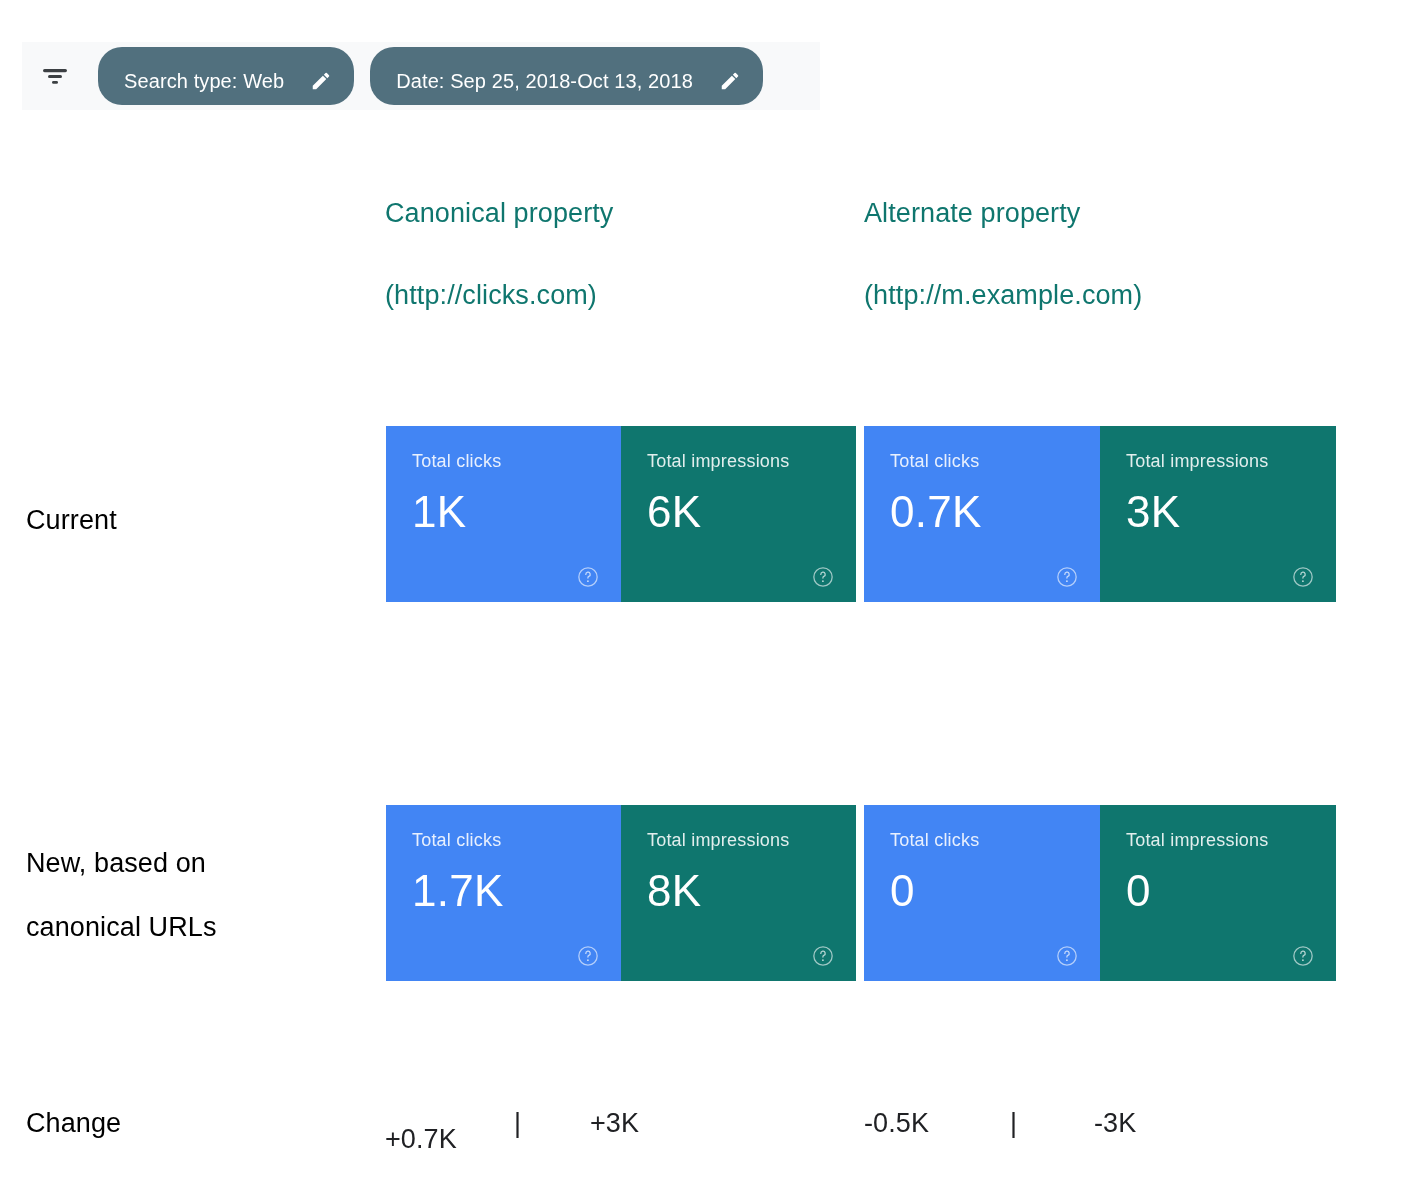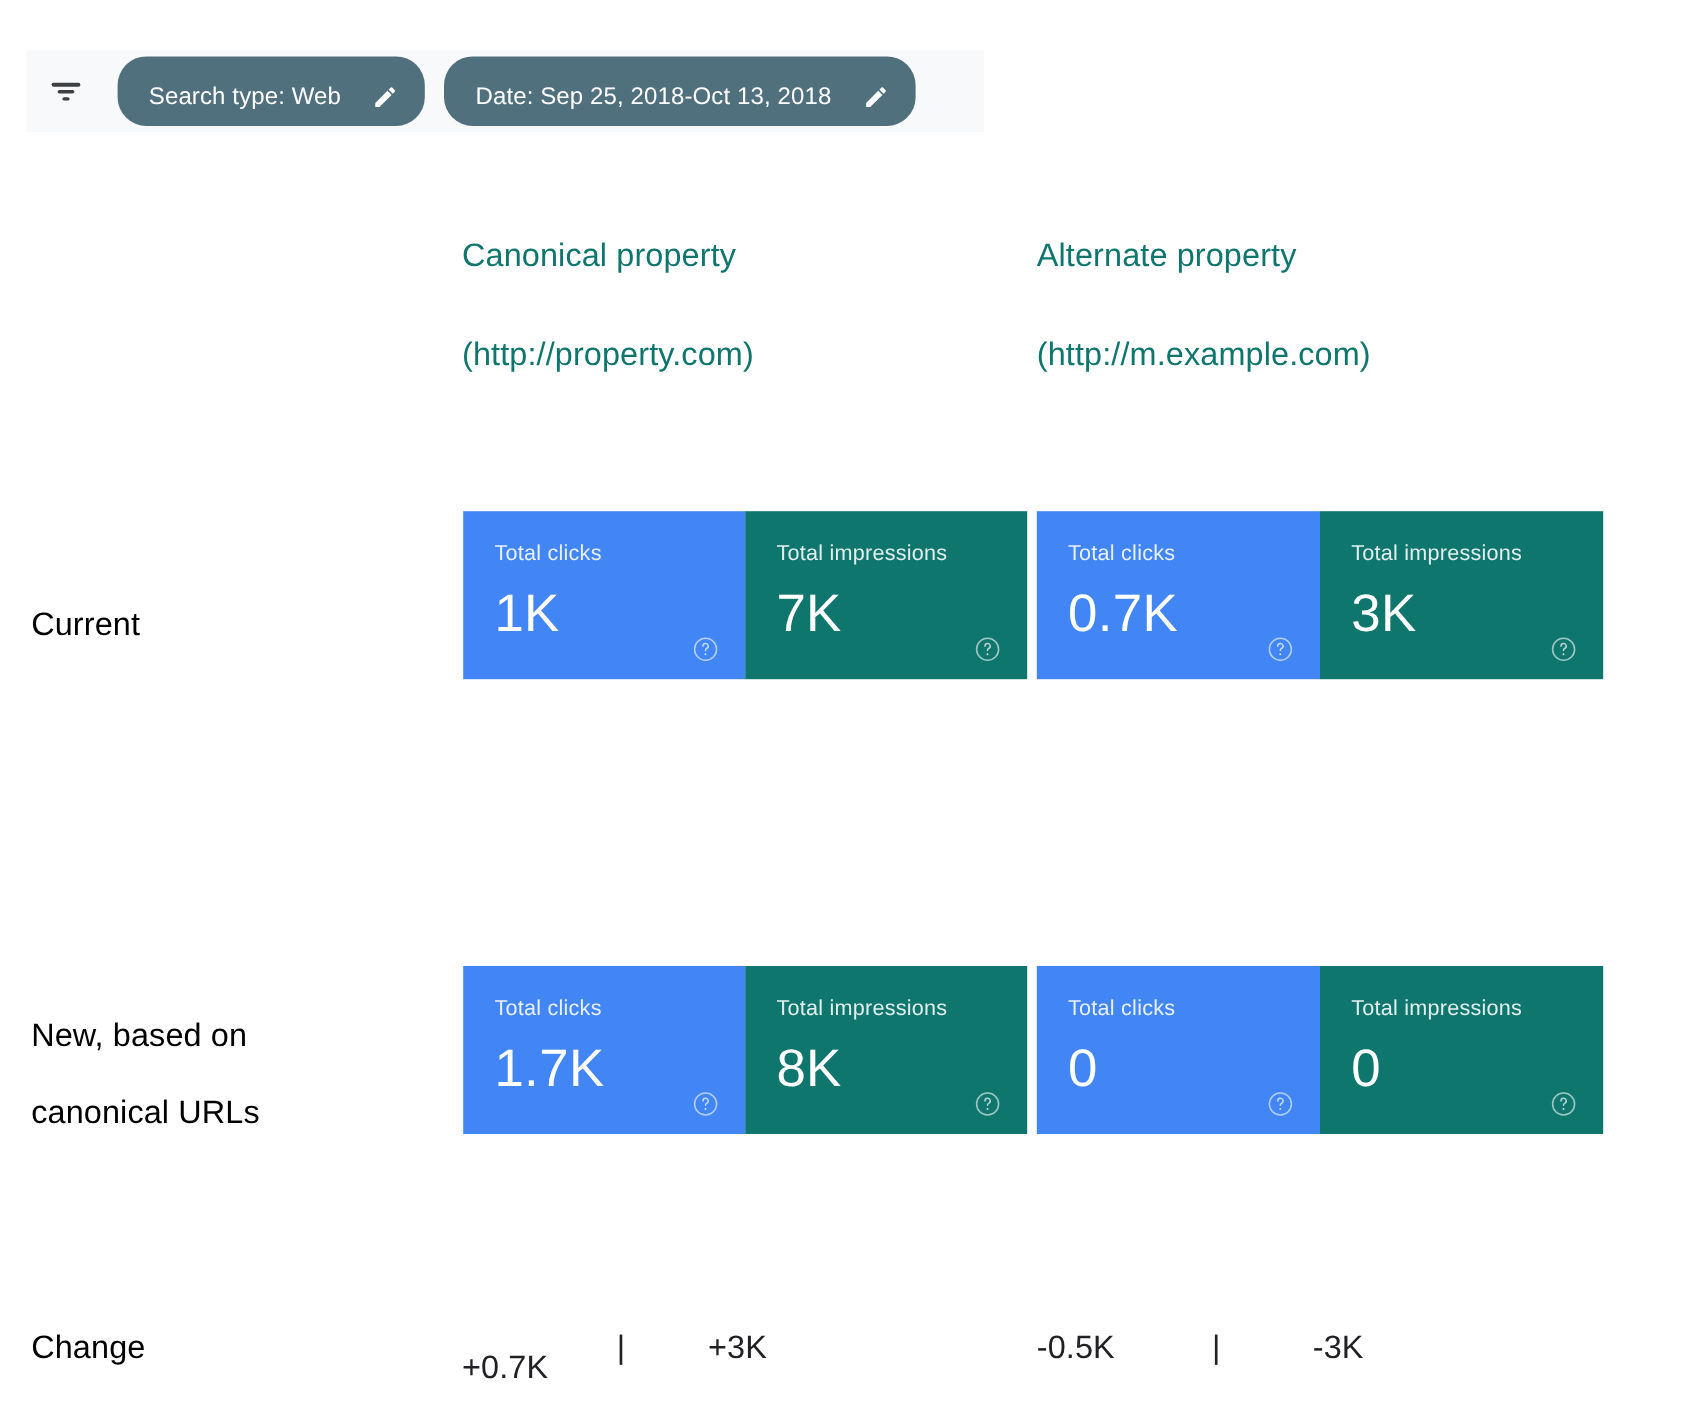--- a/index.html
+++ b/index.html
@@ -82,21 +82,21 @@
   }
   .row-label.r-current { top: 500px; }
   .row-label.r-new { top: 843px; }
   .row-label.r-new .line2 { display: block; margin-top: 22px; }
   .row-label.r-change { top: 1103px; text-align: center; }
 
   
   .card-group {
     position: absolute;
     display: flex;
-    height: 140px;
+    height: 176px;
   }
   .card-group.g-can-current  { left: 386px; top: 426px; width: 470px; }
   .card-group.g-alt-current  { left: 864px; top: 426px; width: 472px; }
   .card-group.g-can-new      { left: 386px; top: 805px; width: 470px; }
   .card-group.g-alt-new      { left: 864px; top: 805px; width: 472px; }
 
   .metric-card {
     position: relative;
     flex: 1 1 50%;
     box-sizing: border-box;
@@ -175,21 +175,21 @@
     <span class="chip-edit">
       <svg width="22" height="22" viewBox="0 0 24 24" aria-hidden="true">
         <path fill="#ffffff" d="M3 17.25V21h3.75L17.81 9.94l-3.75-3.75L3 17.25zM20.71 7.04a1 1 0 0 0 0-1.41l-2.34-2.34a1 1 0 0 0-1.41 0l-1.83 1.83 3.75 3.75 1.83-1.83z"></path>
       </svg>
     </span>
   </div>
 </div>
 
 <div class="col-head c1">
   <span>Canonical property</span>
-  <span class="line2">(http://property.com)</span>
+  <span class="line2">(http://clicks.com)</span>
 </div>
 
 <div class="col-head c2">
   <span>Alternate property</span>
   <span class="line2">(http://m.example.com)</span>
 </div>
 
 <div class="row-label r-current">Current</div>
 
 <div class="row-label r-new">
@@ -206,21 +206,21 @@
     <span class="help-icon">
       <svg width="22" height="22" viewBox="0 0 24 24" aria-hidden="true">
         <circle cx="12" cy="12" r="10" fill="none" stroke="rgba(255,255,255,0.6)" stroke-width="1.4"></circle>
         <path d="M9.6 9.2a2.4 2.4 0 1 1 3.3 2.2c-.7.3-1 .9-1 1.7" fill="none" stroke="rgba(255,255,255,0.7)" stroke-width="1.4" stroke-linecap="round"></path>
         <circle cx="11.9" cy="16.6" r="0.95" fill="rgba(255,255,255,0.75)"></circle>
       </svg>
     </span>
   </div>
   <div class="metric-card impressions">
     <div class="metric-title">Total impressions</div>
-    <div class="metric-value">7K</div>
+    <div class="metric-value">6K</div>
     <span class="help-icon">
       <svg width="22" height="22" viewBox="0 0 24 24" aria-hidden="true">
         <circle cx="12" cy="12" r="10" fill="none" stroke="rgba(255,255,255,0.6)" stroke-width="1.4"></circle>
         <path d="M9.6 9.2a2.4 2.4 0 1 1 3.3 2.2c-.7.3-1 .9-1 1.7" fill="none" stroke="rgba(255,255,255,0.7)" stroke-width="1.4" stroke-linecap="round"></path>
         <circle cx="11.9" cy="16.6" r="0.95" fill="rgba(255,255,255,0.75)"></circle>
       </svg>
     </span>
   </div>
 </div>
 

